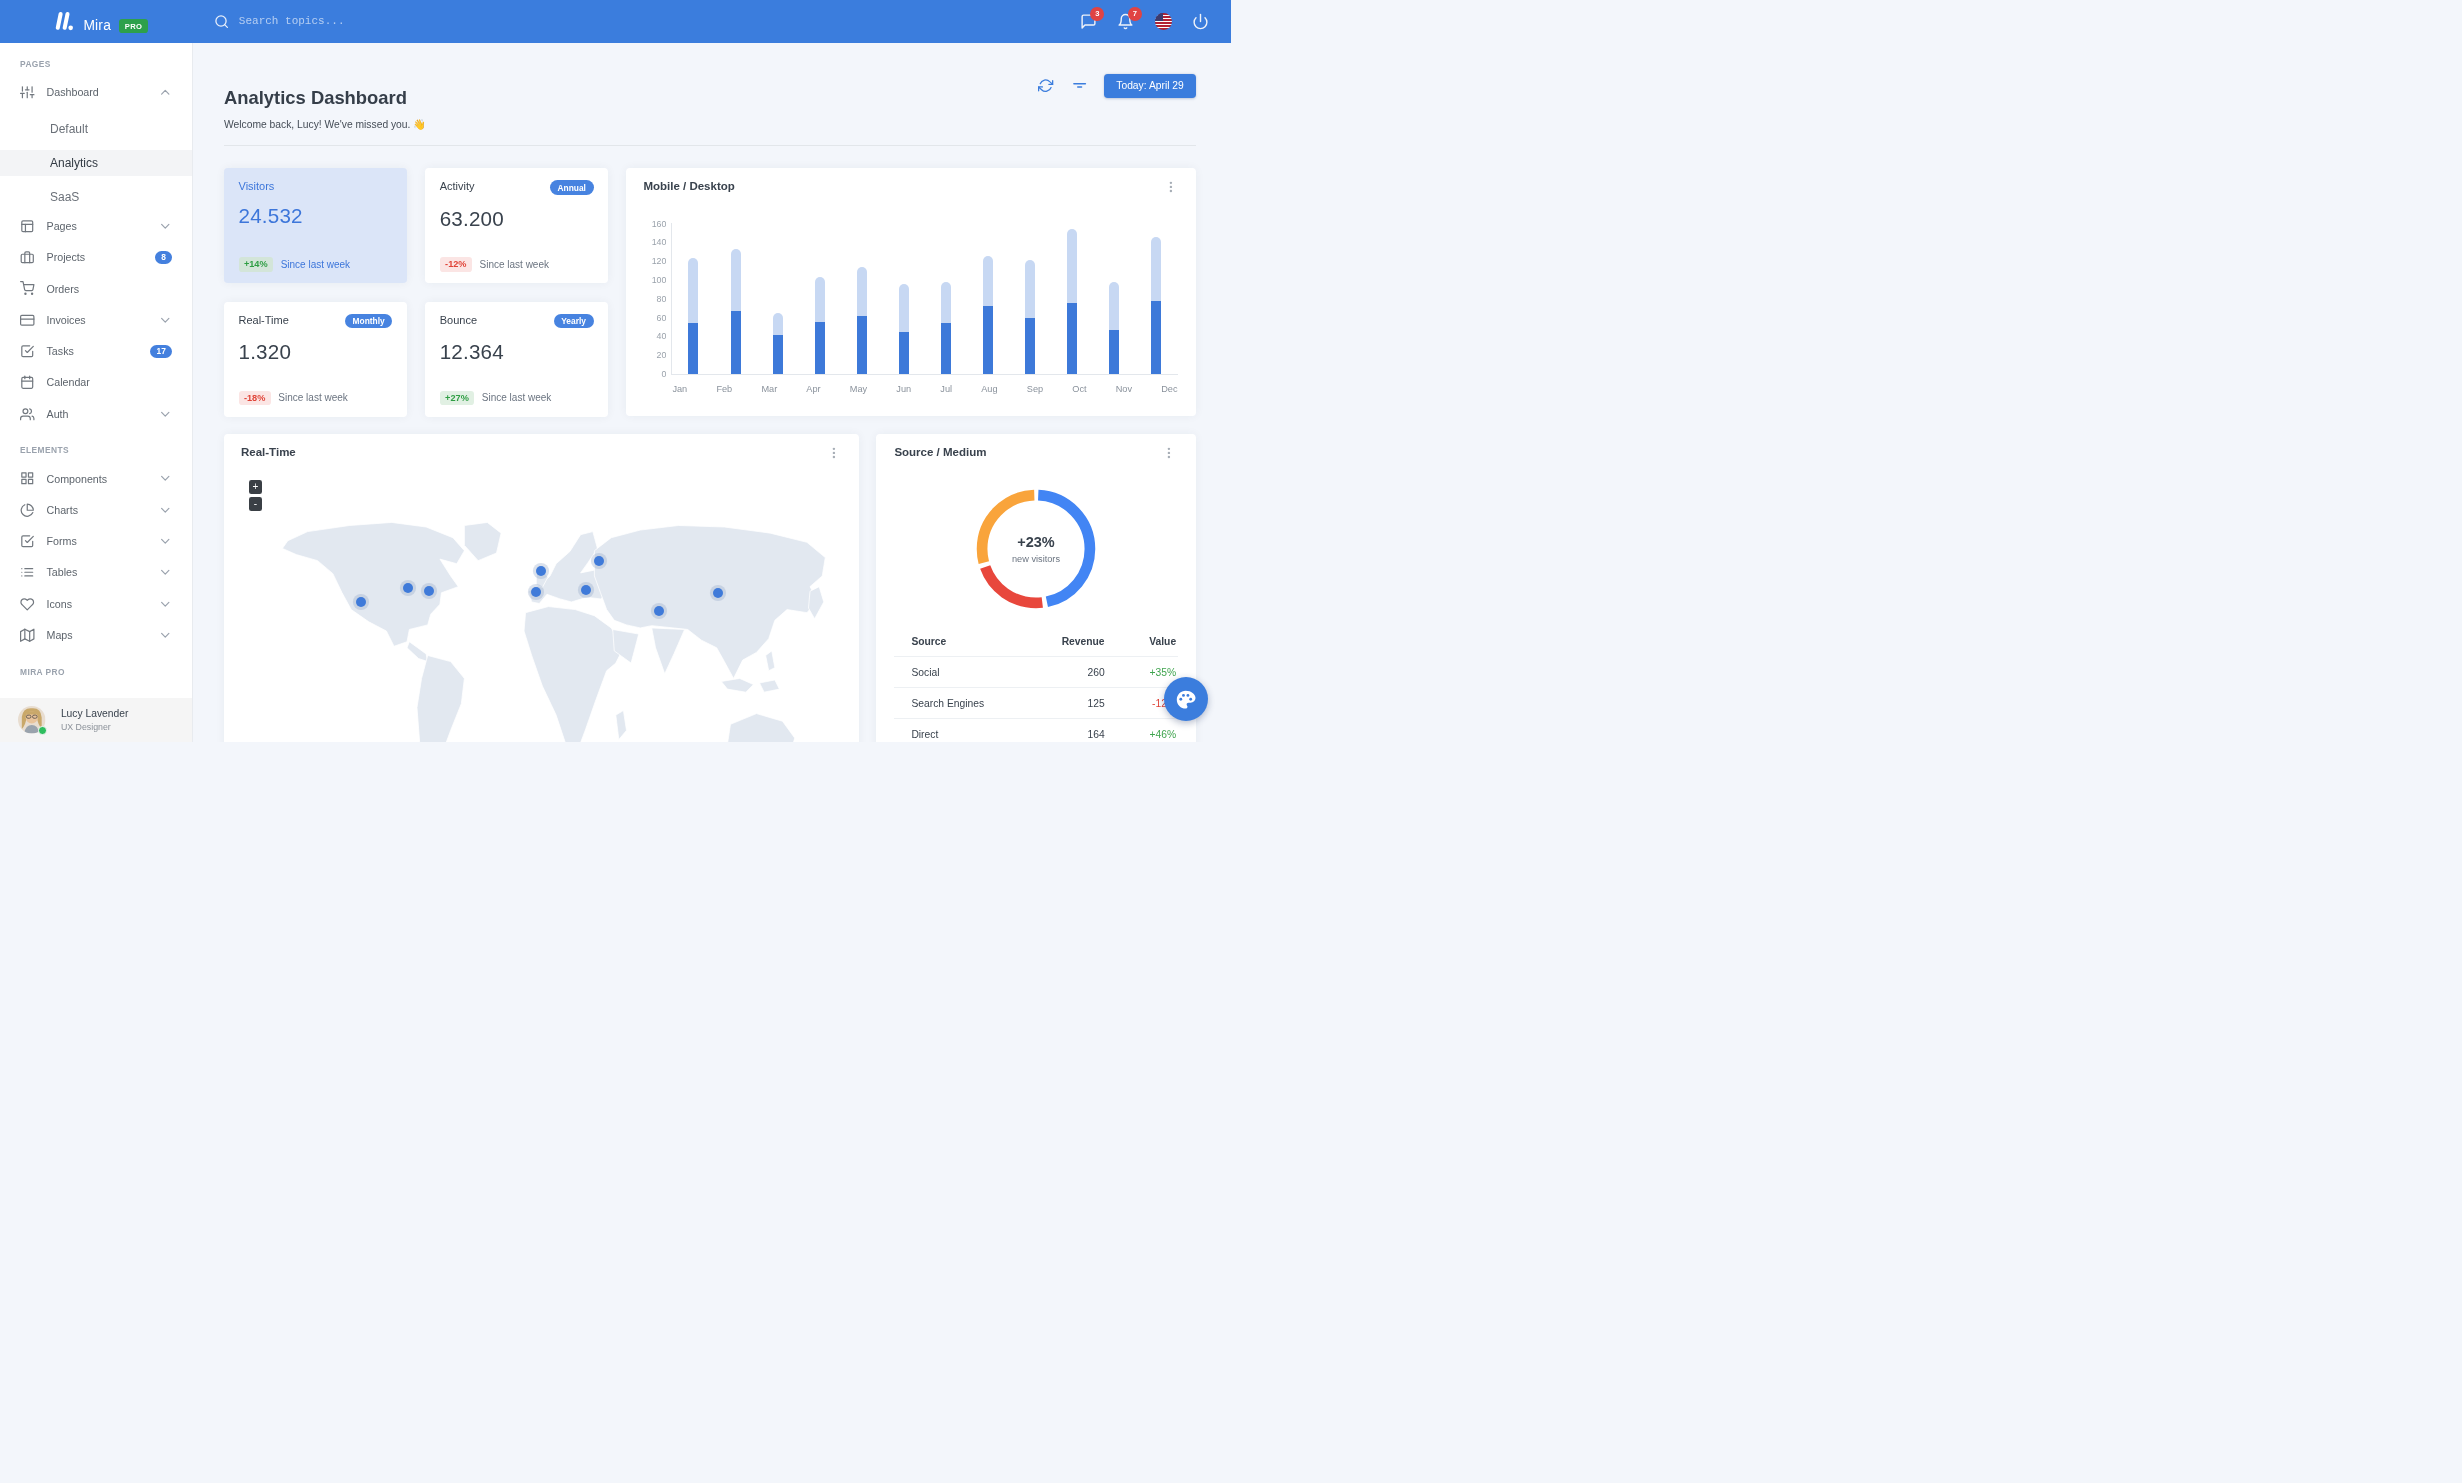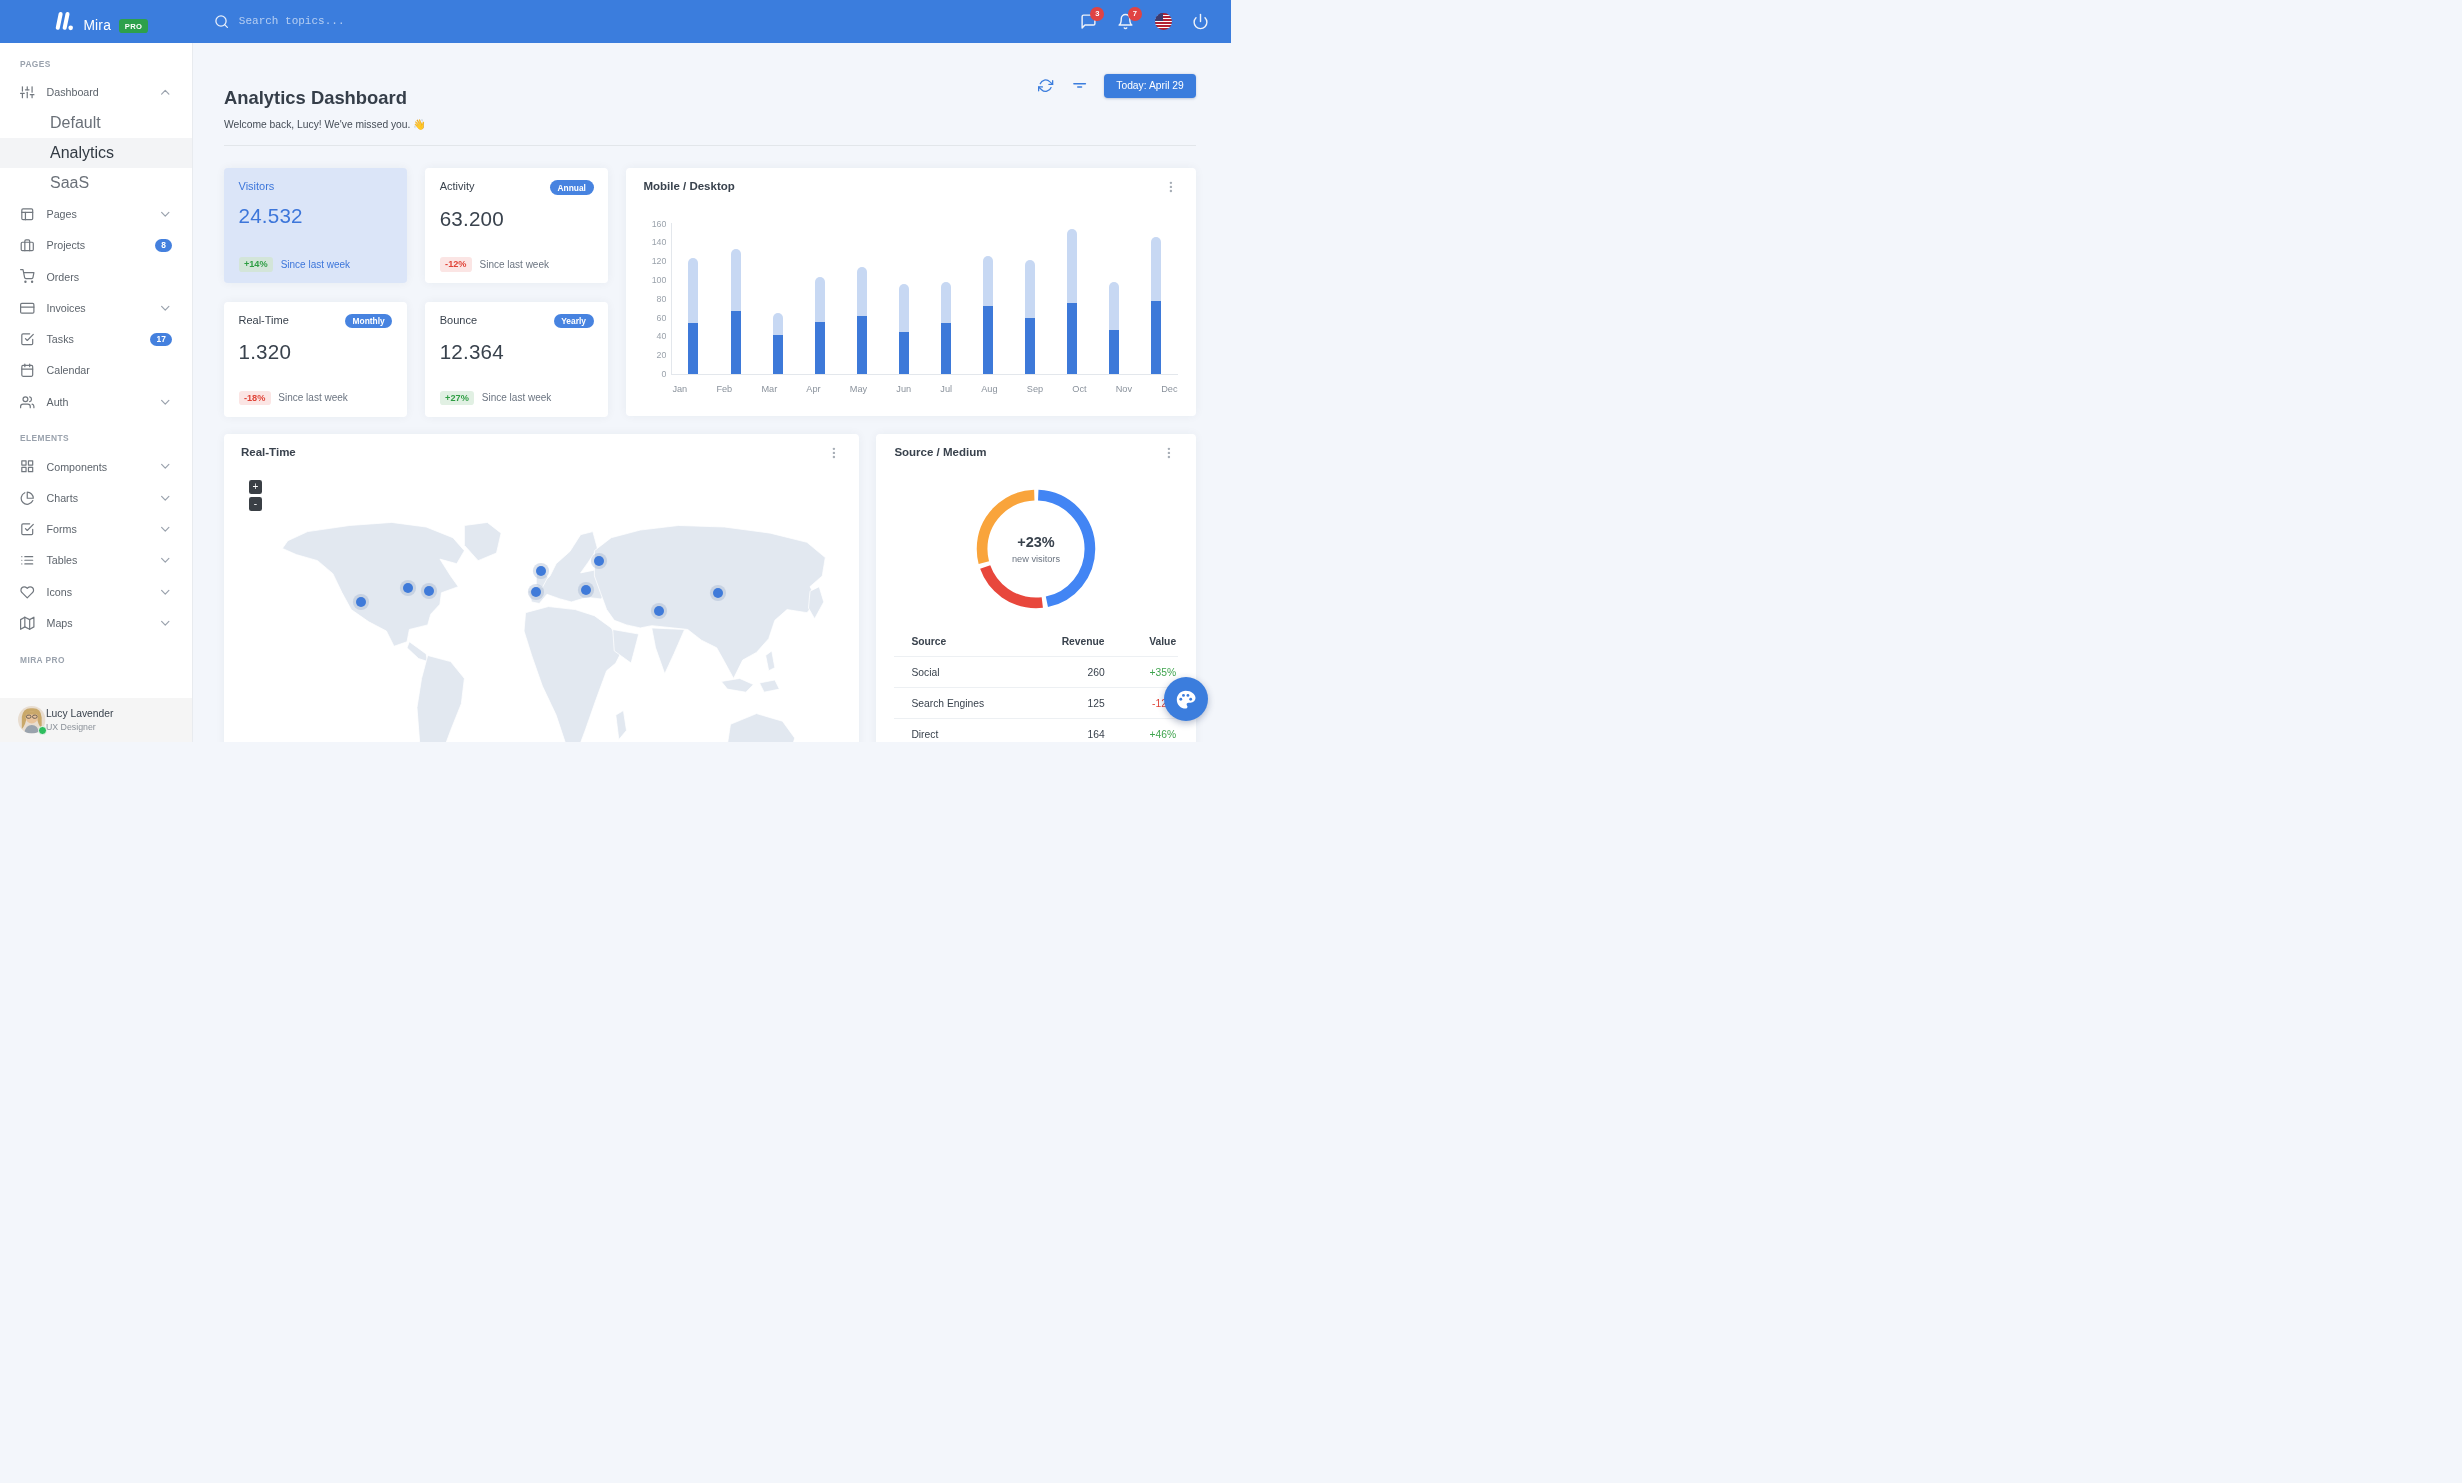--- a/index.html
+++ b/index.html
@@ -46,23 +46,23 @@
     background:#fff; border-right:0.8px solid #e8ebef; z-index:20;
     display:flex; flex-direction:column;
   }
   .s-scroll { flex:1; overflow:hidden; }
   .s-label { padding:16px 20px 7.6px; font-size:8.4px; font-weight:600; color:#9aa2ad; letter-spacing:.05em; }
   .s-item { display:flex; align-items:center; gap:12px; padding:8.4px 20px; cursor:pointer; }
   .s-item svg { width:14.5px; height:14.5px; stroke:#72787f; flex:none; }
   .s-item .lbl { font-size:10.7px; color:#5d646c; }
   .s-chevron { margin-left:auto; width:12.2px; height:12.2px; stroke:#9aa2ad !important; }
   .s-badge { margin-left:auto; background:#4480de; color:#fff; font-size:8.4px; font-weight:600; padding:1.5px 6.1px; border-radius:6.9px; }
-  .s-sub { padding:6.1px 20px 6.1px 50px; font-size:16px; color:#6a7078; cursor:pointer; }
+  .s-sub { padding:6.1px 20px 6.1px 50px; font-size:12px; color:#6a7078; cursor:pointer;margin-top:8px; }
   .s-sub.active { background:#f3f4f6; color:#323a43; }
-  .s-footer { height:44px; background:#f5f5f5; display:flex; align-items:center; gap:0; padding:0 18.4px; cursor:pointer; }
+  .s-footer { height:44px; background:#f5f5f5; display:flex; align-items:center; gap:15px; padding:0 18.4px; cursor:pointer; }
   .avatar-wrap { position:relative; width:27.5px; height:27.5px; flex:none; }
   .avatar-wrap .status-dot { position:absolute; right:-0.8px; bottom:-0.8px; width:8.4px; height:8.4px; border-radius:50%; background:#2fbe5f; border:1.5px solid #f5f5f5; }
   .u-name { font-size:10.3px; color:#39424d; }
   .u-role { font-size:8.8px; color:#8b9199; margin-top:2.3px; }
 
   
   .content { position:absolute; left:193px; top:43px; right:0; bottom:0; overflow:hidden; padding:18.4px 35px 0 31px; }
   .page-head { display:flex; justify-content:space-between; align-items:flex-start; }
   .page-title { font-size:18.4px; font-weight:700; color:#353e49; margin-top:26px; }
   .page-sub { font-size:10.3px; color:#454d57; margin-top:8.4px; }

